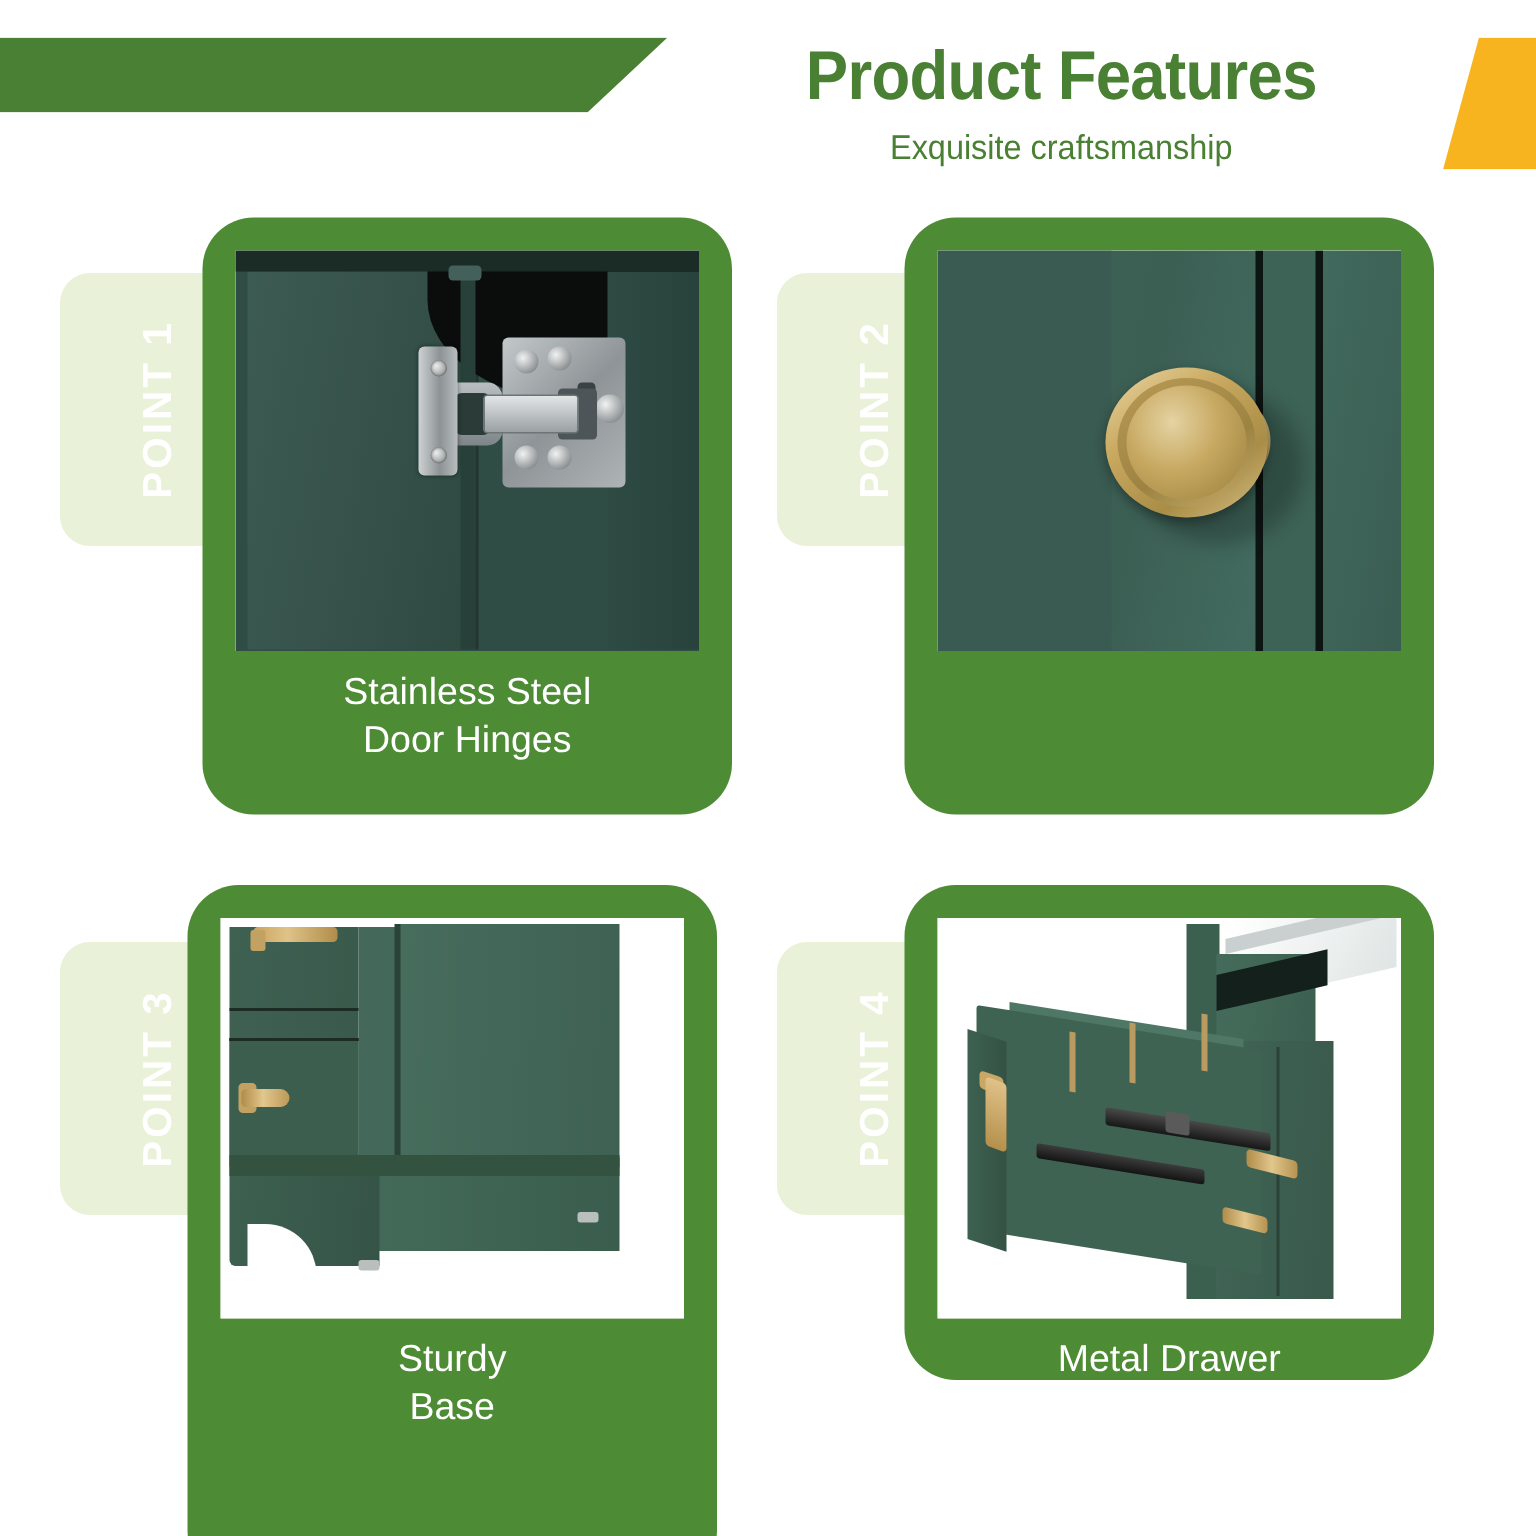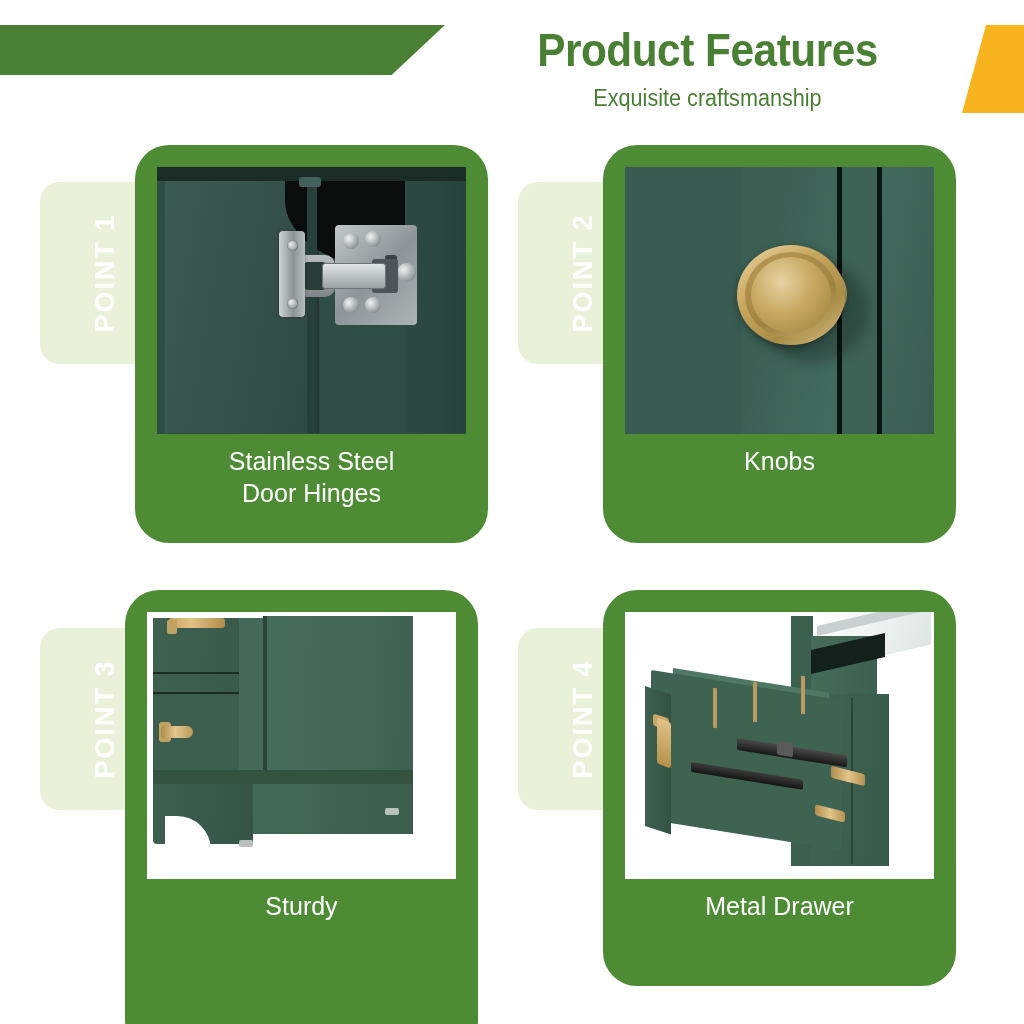--- a/index.html
+++ b/index.html
@@ -52,21 +52,21 @@
     position:absolute;
     width:353px;height:398px;
     background:#4E8B35;
     border-radius:34px;
     box-sizing:border-box;
     z-index:3;
   }
   .card.c1{left:135px;top:145px;}
   .card.c2{left:603px;top:145px;}
   .card.c3{left:125px;top:590px;height:464px;}
-  .card.c4{left:603px;top:590px;height:396px;}
+  .card.c4{left:603px;top:590px;height:330px;}
 
   .photo{
     position:absolute;left:22px;top:22px;
     width:309px;height:267px;
     overflow:hidden;
     background:#ffffff;
   }
 
   .caption{
     position:absolute;left:10px;right:10px;top:300px;
@@ -247,21 +247,20 @@
       <div class="groove1"></div>
       <div class="groove2"></div>
       <div class="shadow"></div>
       <div class="stem"></div>
       <div class="knobOuter"></div>
       <div class="knobRing"></div>
       <div class="knobFace"></div>
     </div>
   </div>
   <div class="caption">
-    <div>Knobs</div>
   </div>
 </div>
 
 <div class="card c3">
   <div class="photo">
     <div class="ph3">
       <div class="side"></div>
       <div class="stileV"></div>
       <div class="front"></div>
       <div class="frontLow"></div>
@@ -275,20 +274,21 @@
       <div class="foot1"></div>
       <div class="foot2"></div>
       <div class="handleTop"></div>
       <div class="handleTopL"></div>
       <div class="knob3b"></div>
       <div class="knob3"></div>
     </div>
   </div>
   <div class="caption">
     <div>Sturdy</div>
+    <div>Base</div>
   </div>
 </div>
 
 <div class="card c4">
   <div class="photo">
     <div class="ph4">
       <div class="counter"></div>
       <div class="counterEdge"></div>
       <div class="cabStile"></div>
       <div class="cabBody"></div>

